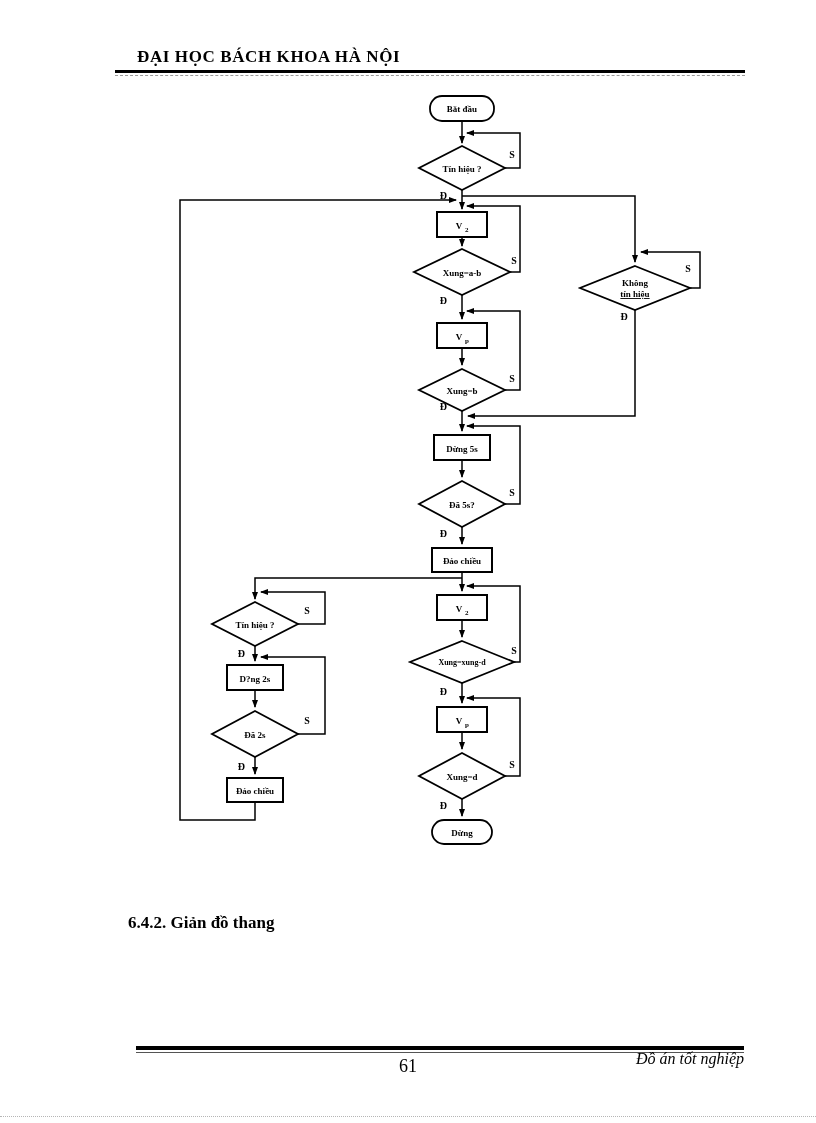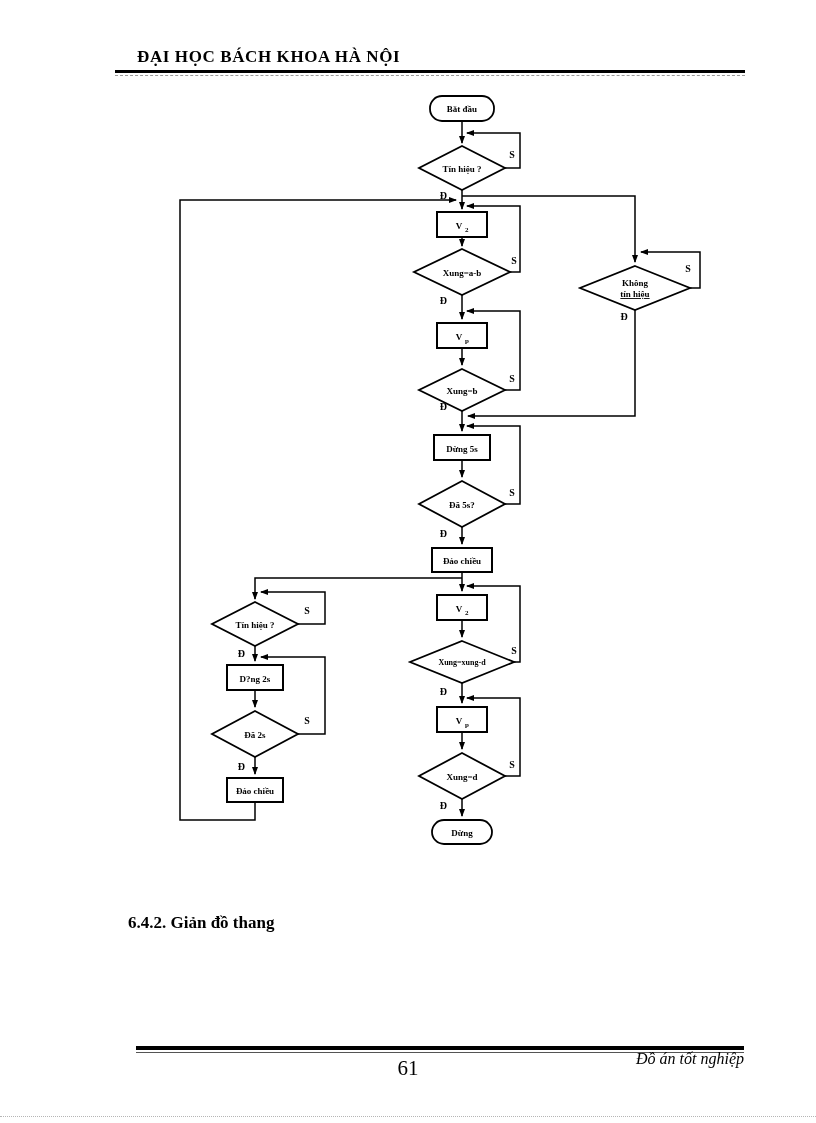--- a/index.html
+++ b/index.html
@@ -20,21 +20,21 @@
   .header-rule{position:absolute;left:115px;top:70px;width:630px;height:3px;background:#000;}
   .header-rule-thin{position:absolute;left:115px;top:75px;width:630px;border-top:1px dashed #9a9a9a;}
   .section-heading{
     position:absolute;left:112px;top:913px;
     font-size:17px;font-weight:bold;margin-left:16px;
   }
   .footer-rule{position:absolute;left:136px;top:1046px;width:608px;height:4px;background:#000;}
   .footer-rule-thin{position:absolute;left:136px;top:1052px;width:608px;border-top:1px solid #555;}
   .page-number{
     position:absolute;left:0;top:1056px;width:816px;
-    text-align:center;font-size:21px;
+    text-align:center;font-size:18px;
   }
   .footer-right{
     position:absolute;right:72px;top:1050px;
     font-size:16px;font-style:italic;margin-left:28px;
   }
   .bottom-edge{position:absolute;left:0;top:1116px;width:816px;border-top:1px dotted #b5b5b5;}
   svg text{
     font-family:"Liberation Serif","DejaVu Serif",serif;
     font-weight:bold;
     fill:#000;

